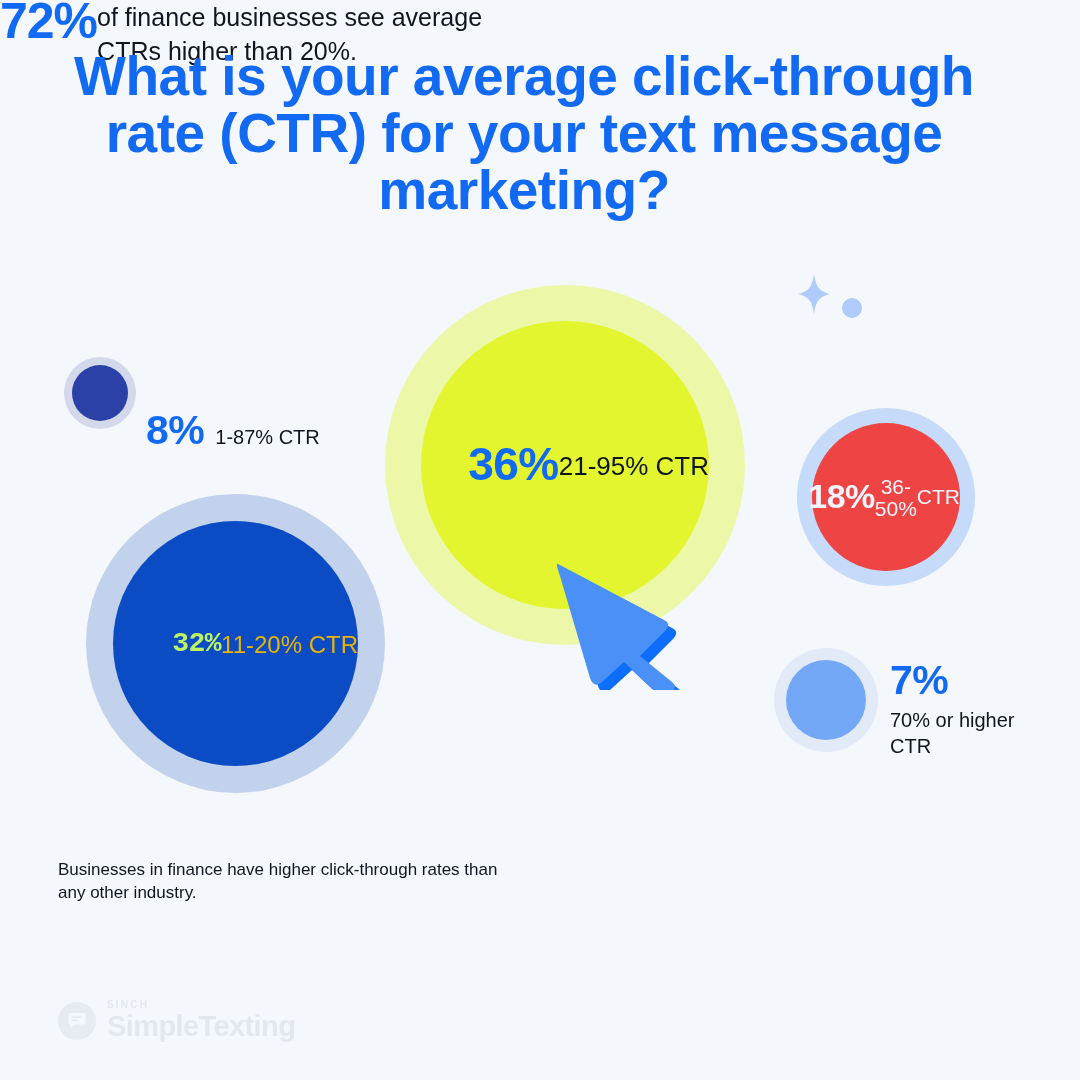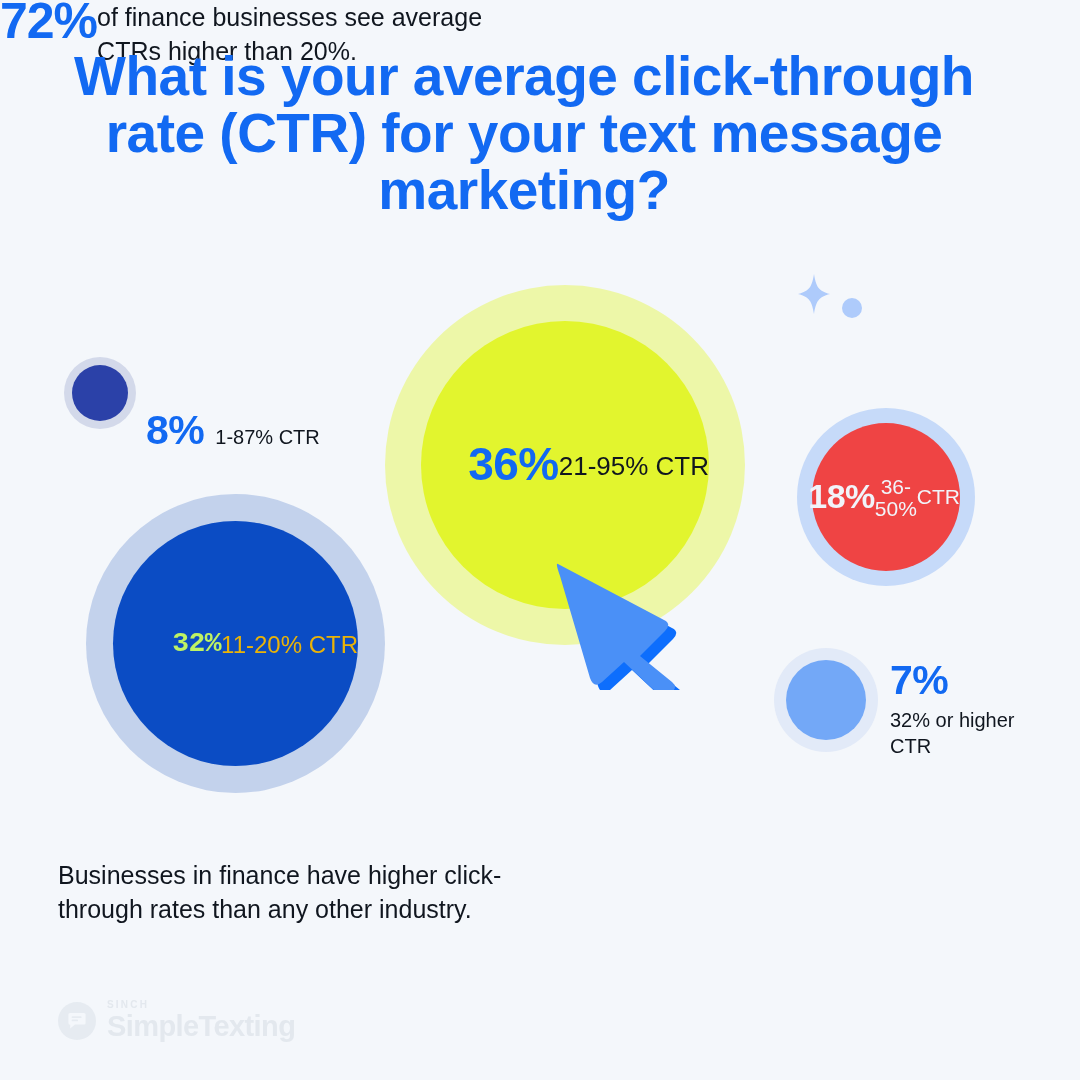--- a/index.html
+++ b/index.html
@@ -85,21 +85,21 @@
 
   
   .sparkle { position:absolute; }
 
   
   .cursor { position:absolute; }
 
   
   .foot {
     position:absolute;
-    font-size:25px;
+    font-size:17px;
     line-height:1.37;
     color:#10161f;
   }
   .foot-left { left:58px; top:858px; width:450px; }
 
   .foot-right { left:536px; top:858px; width:500px; display:flex; }
   .foot-right .big {
     font-size:50px; font-weight:700; color:#1269f2;
     letter-spacing:-1px; line-height:1.0; flex:0 0 auto;
     margin-top:-4px;
@@ -158,21 +158,21 @@
   <div class="ring" style="left:72px; top:365px; width:56px; height:56px; background:#2b41a8;"></div>
   <div class="sidelabel" style="left:146px; top:407px;">
     <span class="pct">8%</span>
     <span class="lbl">1-87% CTR</span>
   </div>
 
   <div class="ring" style="left:774px; top:648px; width:104px; height:104px; background:#e2eaf8;"></div>
   <div class="ring" style="left:786px; top:660px; width:80px; height:80px; background:#73a8f7;"></div>
   <div class="sidelabel stacked" style="left:890px; top:660px;">
     <span class="pct">7%</span>
-    <span class="lbl">32% or higher CTR</span>
+    <span class="lbl">70% or higher CTR</span>
   </div>
 
   <div class="sparkle" style="left:790px; top:272px; width:80px; height:55px;">
     <svg width="80" height="55" viewBox="0 0 80 55">
       <path d="M24 2 C26 14 28 19 40 22 C28 25 26 30 24 42 C22 30 20 25 8 22 C20 19 22 14 24 2 Z" fill="#aecbfb"></path>
       <circle cx="62" cy="36" r="10" fill="#aecbfb"></circle>
     </svg>
   </div>
 
   <div class="cursor" style="left:552px; top:558px; width:140px; height:132px;">

